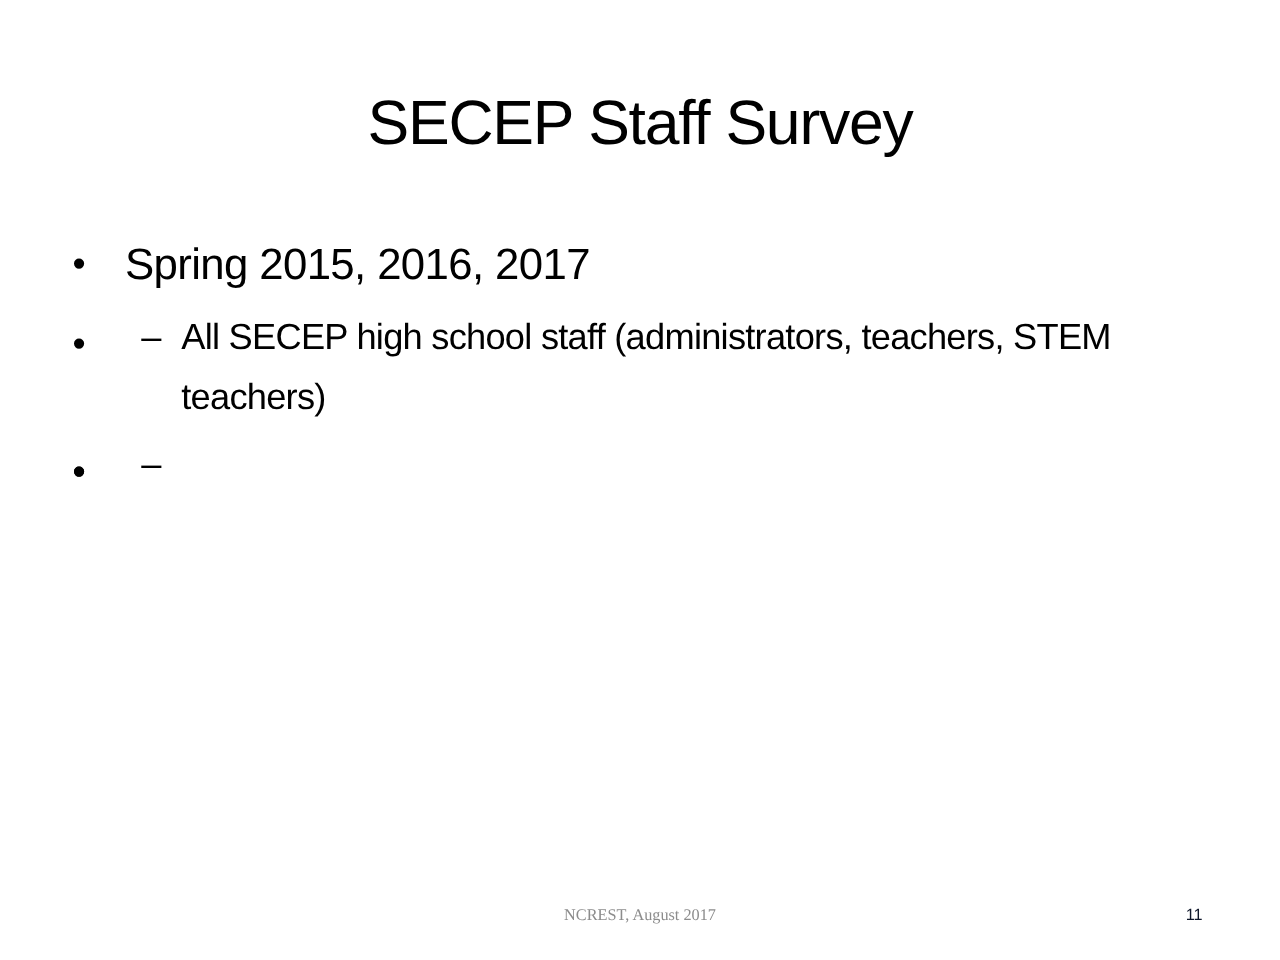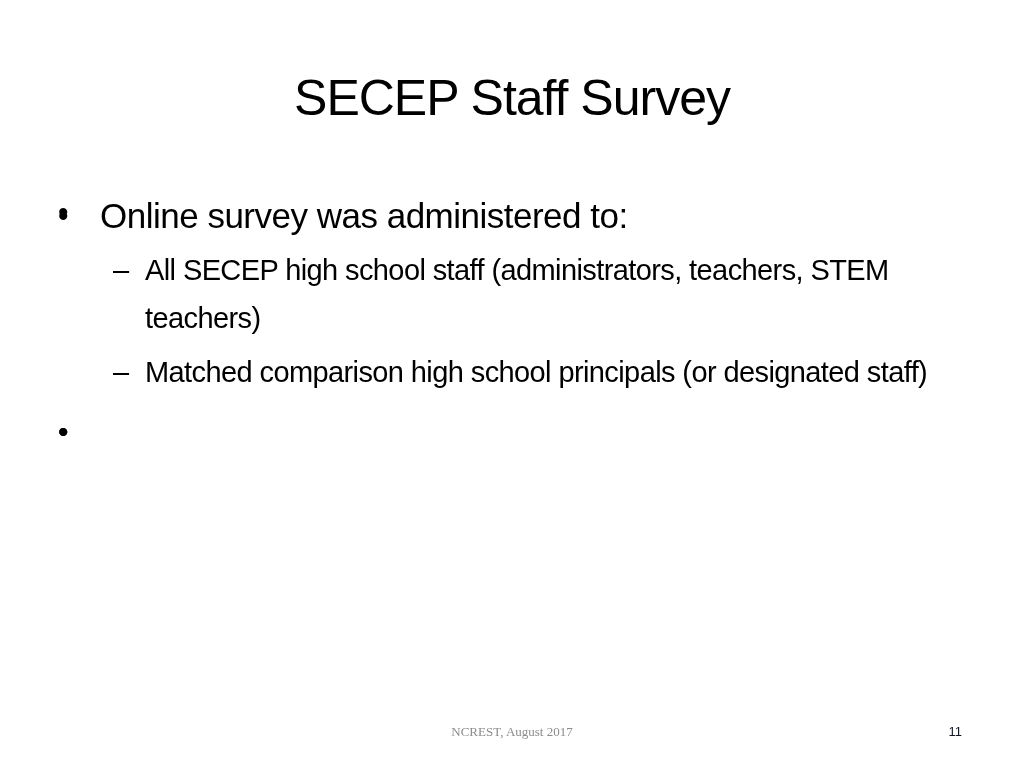--- a/index.html
+++ b/index.html
@@ -86,32 +86,31 @@
   </style>
 </head>
 <body>
 
 <div class="slide">
   <div class="title">SECEP Staff Survey</div>
 
   <div class="content">
     <div class="l1 first">
       <span class="bullet">•</span>
+      <span>Spring 2015, 2016, 2017</span>
     </div>
     <div class="l1 gap">
       <span class="bullet">•</span>
-      <span>Online survey was administered to:</span>
     </div>
     <div class="l2">
       <span class="dash">–</span>
       <span>All SECEP high school staff (administrators, teachers, STEM teachers)</span>
     </div>
     <div class="l2">
       <span class="dash">–</span>
-      <span>Matched comparison high school principals (or designated staff)</span>
     </div>
     <div class="l1">
       <span class="bullet">•</span>
     </div>
     <div class="l1 gap">
       <span class="bullet">•</span>
     </div>
   </div>
 
   <div class="footer-center">NCREST, August 2017</div>

